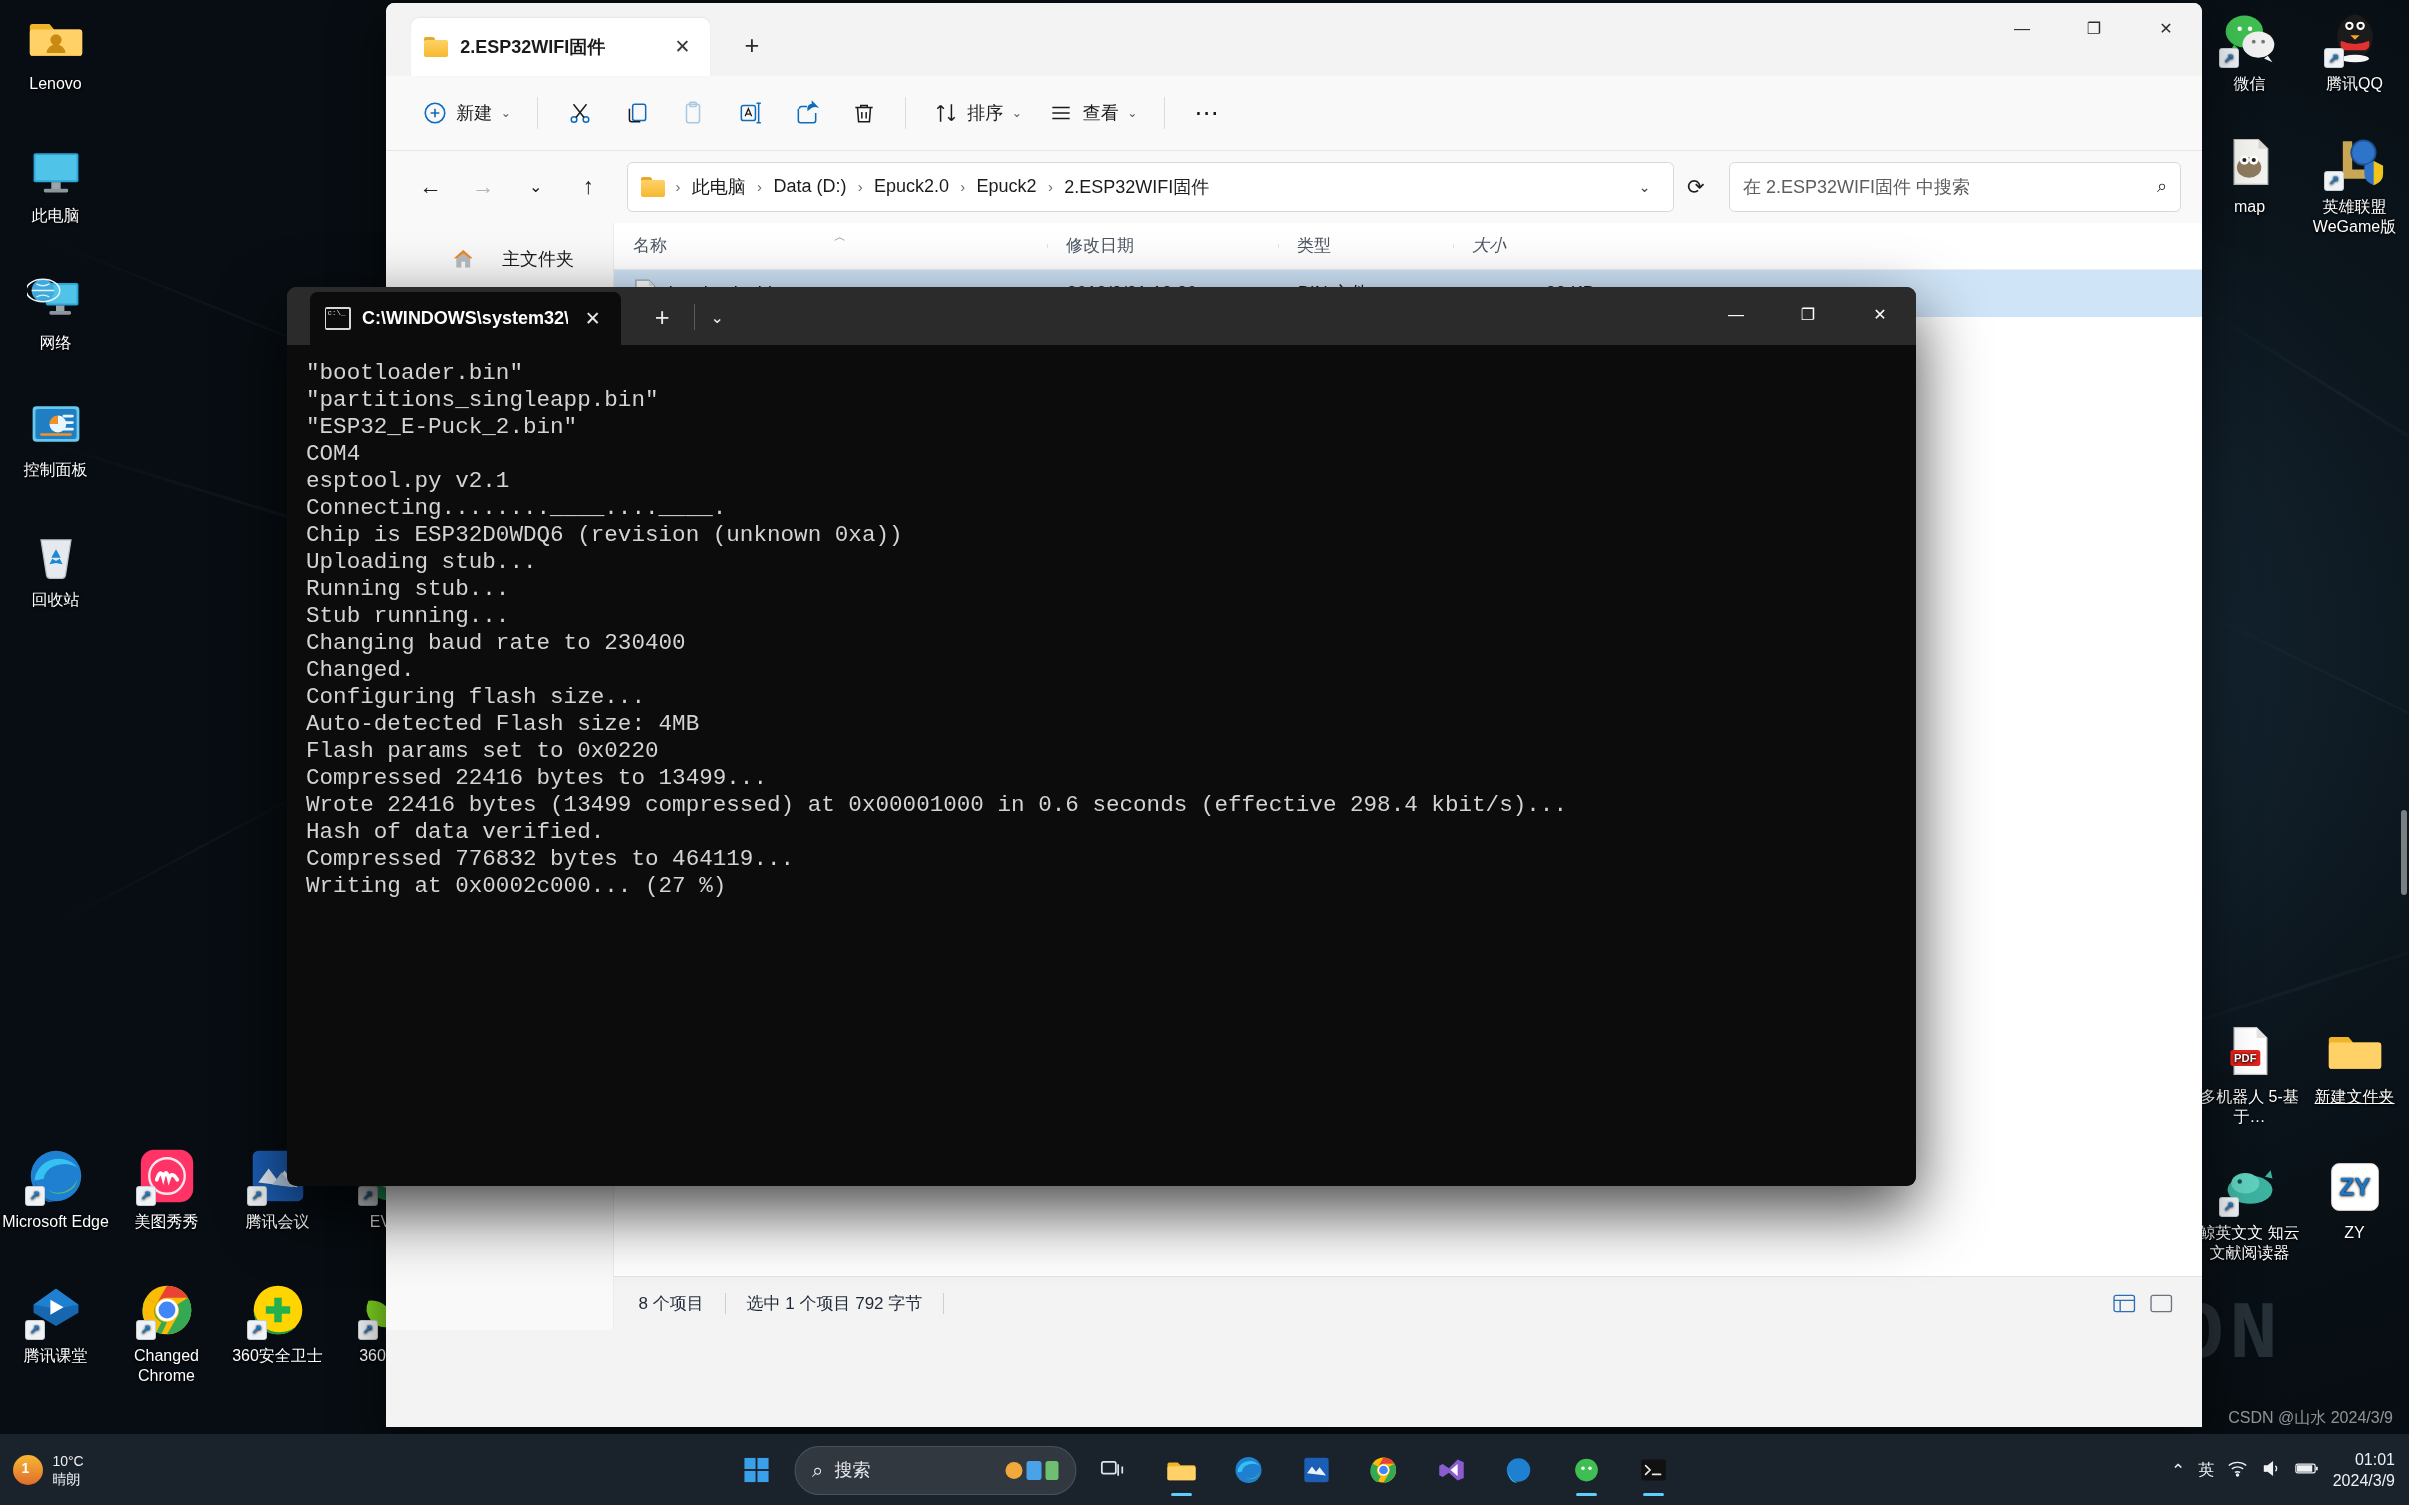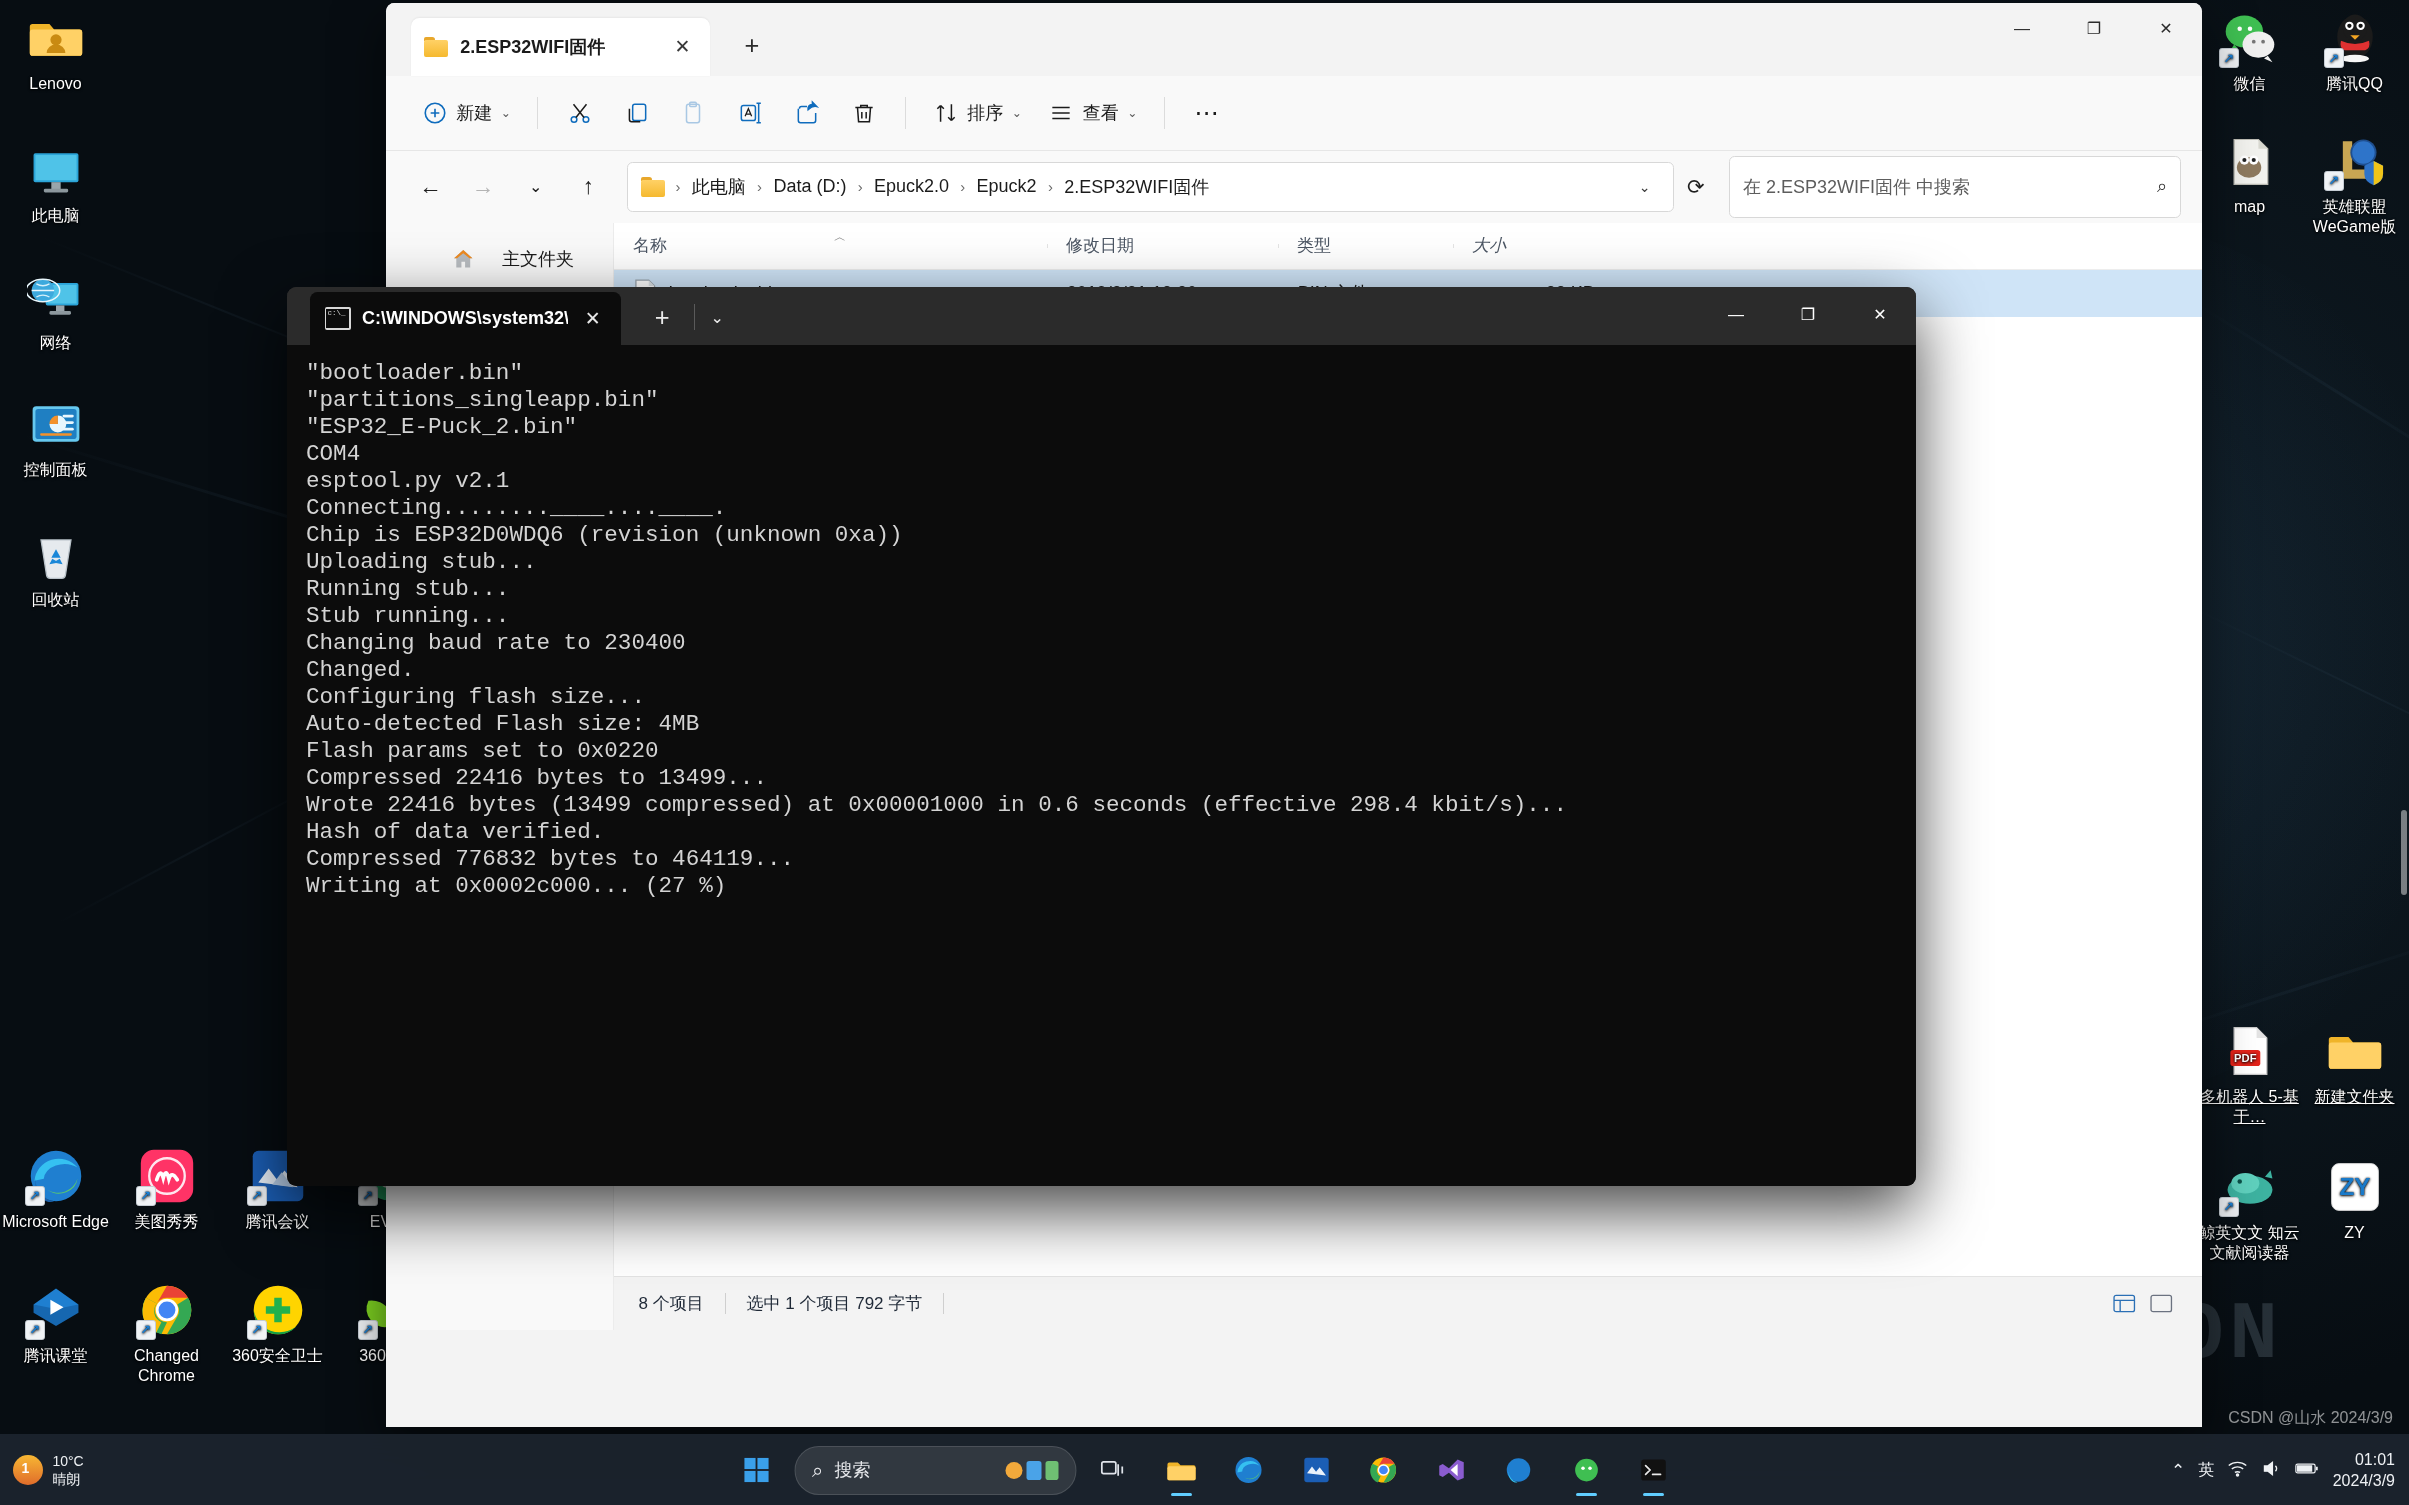--- a/index.html
+++ b/index.html
@@ -156,21 +156,21 @@
     flex:1; height:50px; margin-left:9.4px;
     background:#ffffff; border:0.9px solid #d8d8d8; border-radius:5.6px;
     display:flex; align-items:center; padding: 0 13px; gap:1.9px;
     font-size:18px; color:#1b1b1b;
   }
   .crumb { padding: 2.8px 6.6px; border-radius:3.8px; white-space:nowrap; }
   .crumb-sep { color:#6a6a6a; font-size:15px; padding:0 2.8px; }
   .crumb-caret { margin-left:auto; color:#3a3a3a; font-size:14px; padding:0 9.4px;}
   .refresh { color:#1f1f1f; font-size:21px; padding: 0 7.5px; }
   .searchbox {
-    width:452px; height:62px; margin-left:11.3px;
+    width:452px; height:50px; margin-left:11.3px;
     background:#ffffff; border:0.9px solid #d8d8d8; border-radius:5.6px;
     display:flex; align-items:center; padding: 0 13px;
     font-size:18px; color:#5d5d5d;
   }
   .searchbox .si { margin-left:auto; color:#2b2b2b; font-size:18px; }
 
   .ex-body { display:flex; height: 1107px; background:#ffffff; }
   .ex-side {
     width: 228px; background:#f9f9f9; padding-top: 13px;
     border-right:0.9px solid #ececec;
@@ -513,21 +513,21 @@
       <circle cx="40" cy="22" r="14" fill="#1f4f8f"></circle>
       <path d="M28 22 a12 12 0 0 0 24 0 a12 12 0 0 0 -24 0" fill="#2e74c9"></path>
       <path d="M41 36 l10 -5 l10 5 v9 q0 8 -10 12 q-10 -4 -10 -12 z" fill="#2f74c9"></path>
       <path d="M51 31 l10 5 v9 q0 8 -10 12 z" fill="#f0c419"></path>
     </svg>
     <div class="shortcut-arrow">↗</div>
   </div>
   <span class="label">英雄联盟 WeGame版</span>
 </div>
 
-<div class="desk-icon" style="left:2194px; top:1022px;text-decoration:underline;">
+<div class="desk-icon" style="left:2194px; top:1022px;">
   <div class="glyph">
     <svg width="58" height="58" viewBox="0 0 62 62" style="font-size:17px">
       <path d="M14 6 h24 l11 11 v39 h-35 z" fill="#ffffff" stroke="#c9c9c9" stroke-width="1.3"></path>
       <path d="M38 6 l11 11 h-11 z" fill="#e3e3e3"></path>
       <rect x="10" y="30" width="32" height="17" rx="3" fill="#e2231a"></rect>
       <text x="26" y="43" font-size="12" fill="#ffffff" text-anchor="middle" font-family="Liberation Sans, sans-serif" font-weight="bold">PDF</text>
     </svg>
   </div>
   <span class="label">多机器人 5-基于…</span>
 </div>

